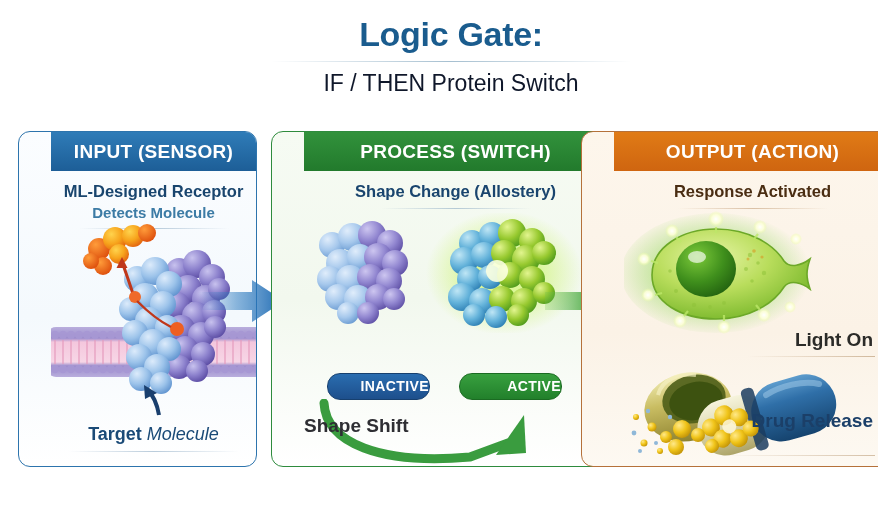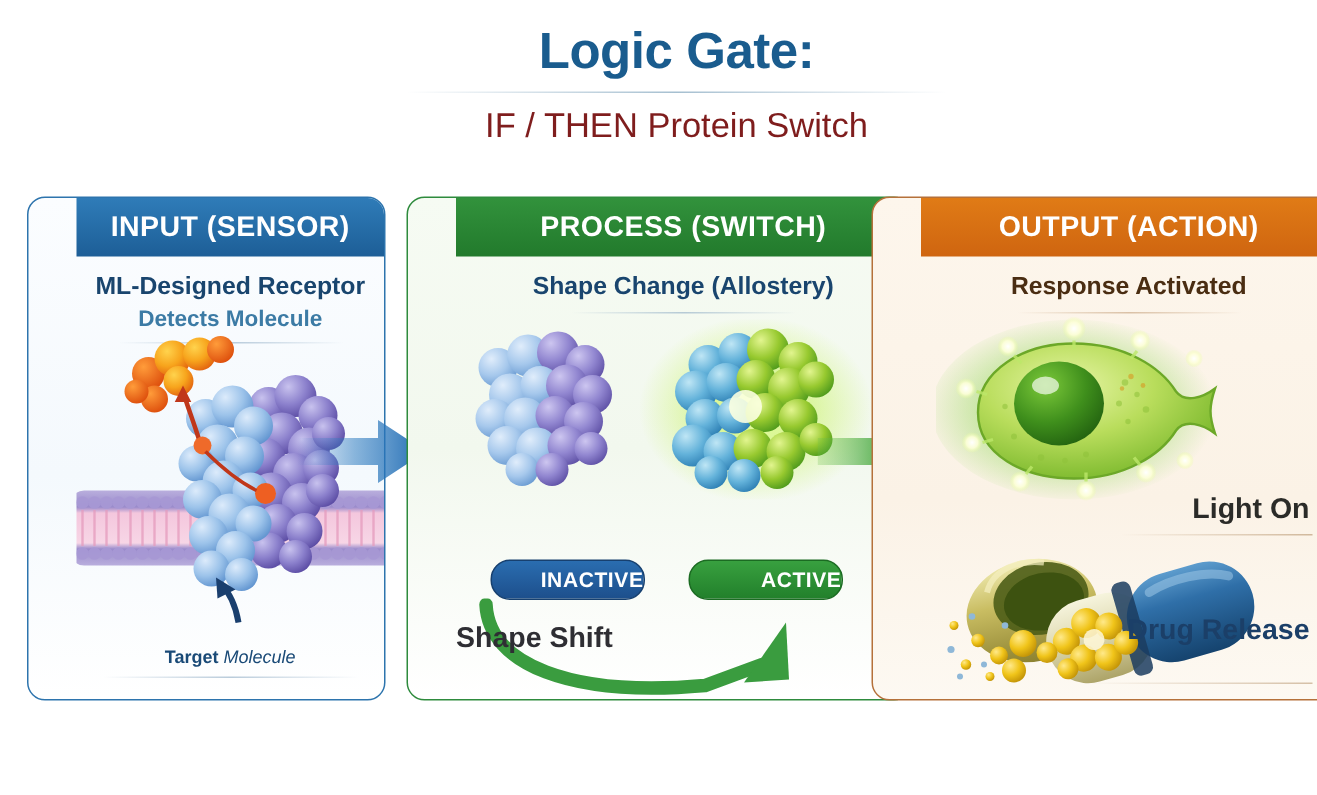--- a/index.html
+++ b/index.html
@@ -32,21 +32,21 @@
   }
   .title-rule {
     width: 360px;
     height: 1px;
     margin: 8px auto 0 auto;
     background: linear-gradient(to right, rgba(180,200,215,0), rgba(150,180,200,.85), rgba(180,200,215,0));
   }
   .sub-title {
     margin-top: 8px;
     font-size: 23px;
-    color: #7f1d1d;
+    color: #0f172a;
     font-weight: normal;
   }
 
   
   .panel {
     position: absolute;
     top: 131px;
     height: 336px;
     border-radius: 12px;
     overflow: hidden;
@@ -134,21 +134,21 @@
     position: absolute;
     left: 0; top: 38px;
     width: 237px; height: 215px;
   }
   .p1-footer {
     position: absolute;
     left: 0; right: 0; bottom: 14px;
     text-align: center;
   }
   .p1-footer .lbl {
-    font-size: 12px;
+    font-size: 18px;
     color: #1a4a77;
   }
   .p1-footer .lbl b { font-weight: bold; }
   .p1-footer .lbl i { font-style: italic; font-weight: normal; }
   .p1-footer .cap-rule { width: 170px; margin-top: 6px; }
 
   
   #proteins-row {
     position: absolute;
     left: 0; top: 42px;

